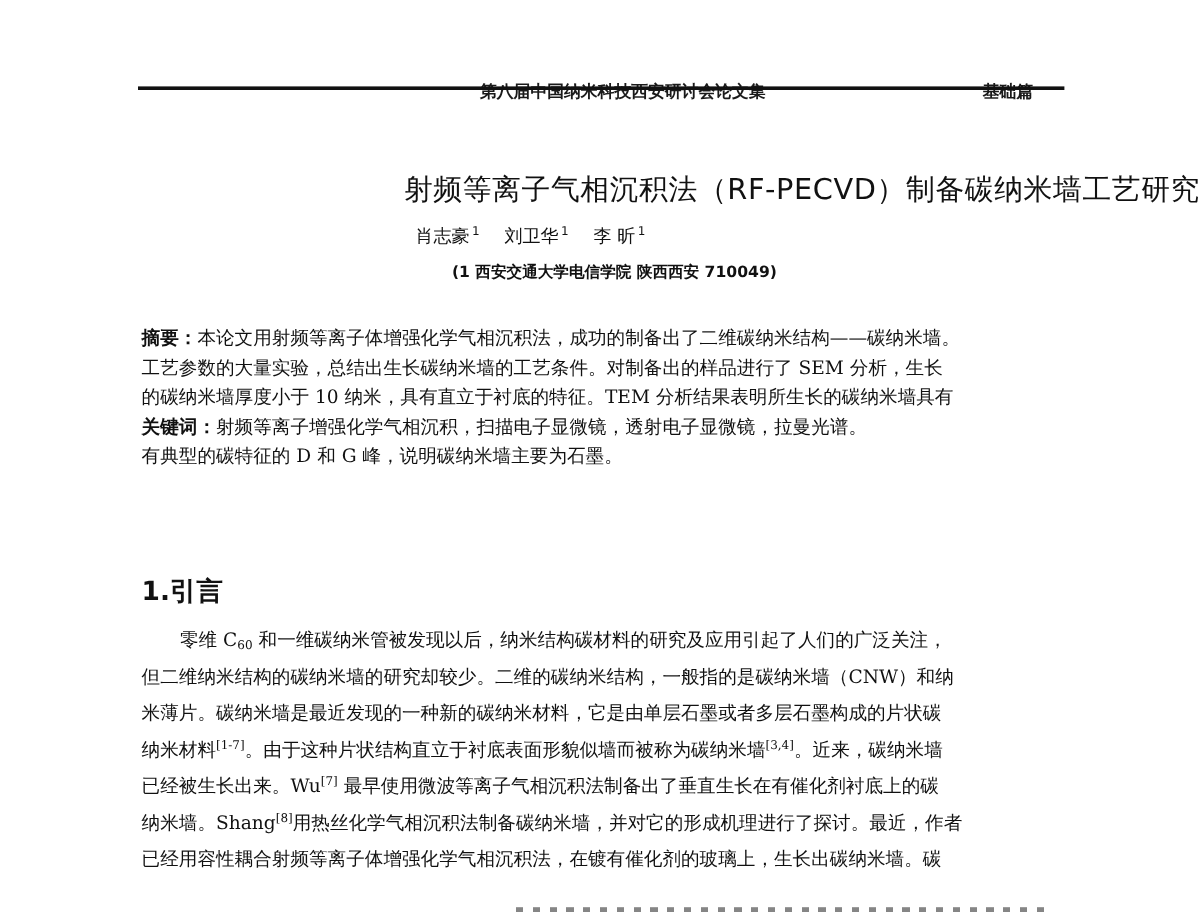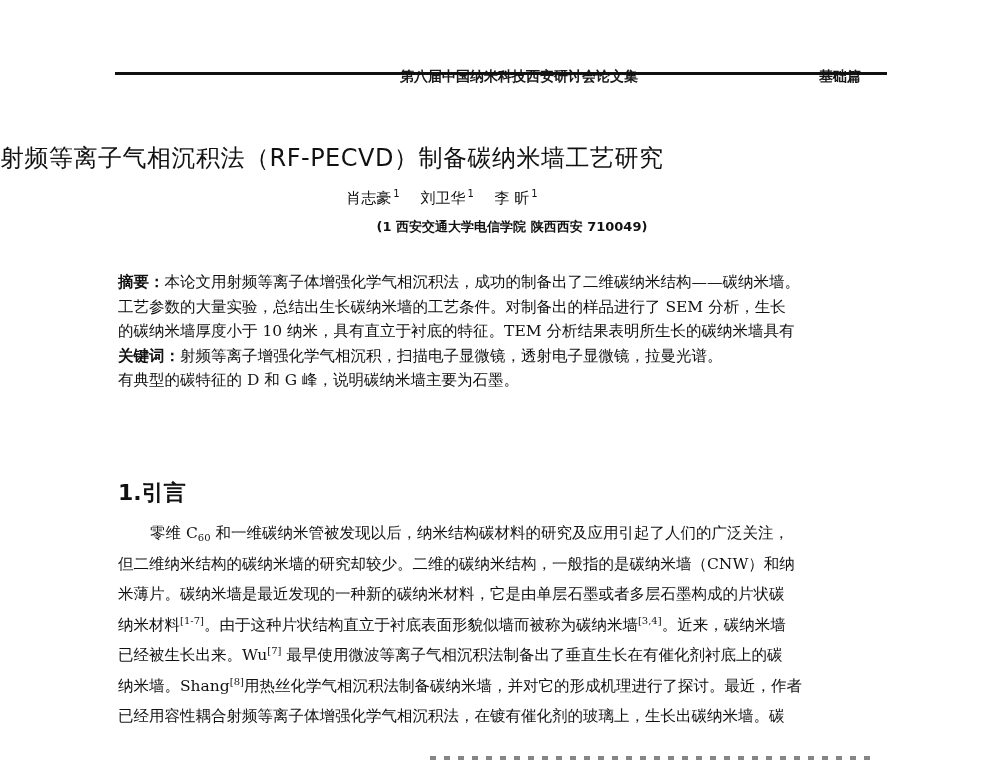--- a/index.html
+++ b/index.html
@@ -6,21 +6,21 @@
   body {
     width:1000px; height:760px; overflow:hidden; background:#ffffff; position:relative;
     font-family: "DejaVu Serif", "Liberation Serif", serif; color:#111;
   }
   .abs { position:absolute; }
   .running-header { left:115px; top:68px; width:772px; height:22px; }
   .running-header .left { position:absolute; left:285px; top:0; font-size:14px; font-family:"DejaVu Sans", sans-serif; font-weight:bold; color:#1a1a1a; }
   .running-header .right { position:absolute; right:26px; top:0; font-size:14px; font-family:"DejaVu Sans", sans-serif; font-weight:bold; color:#1a1a1a; }
   .header-rule { left:115px; top:72px; width:772px; height:3px; background:#111; }
 
-  .title { left:0; width:1000px; top:142px; text-align:left; font-size:24px; font-family:"DejaVu Sans", sans-serif; color:#111; letter-spacing:0.5px; }
+  .title { left:0; width:1000px; top:142px; text-align:right; font-size:24px; font-family:"DejaVu Sans", sans-serif; color:#111; letter-spacing:0.5px; }
   .authors { left:0; width:884px; top:188px; text-align:center; font-size:15px; font-family:"DejaVu Sans", sans-serif; }
   .authors span.name { margin:0 8px; }
   .authors sup { font-size:10px; vertical-align:6px; margin-left:2px; }
   .affil { left:12px; width:1000px; top:218px; text-align:center; font-size:13px; font-family:"DejaVu Sans", sans-serif; font-weight:bold; }
 
   .para { left:118px; width:770px; font-size:15.5px; line-height:24.5px; text-align:justify; font-family:"DejaVu Serif", serif; }
   .para .line { display:block; white-space:nowrap; height:24.5px; }
   .abstract { top:270px; }
   .bold-label { font-weight:bold; font-family:"DejaVu Sans", sans-serif; }
   sub { font-size:10px; vertical-align:-3px; line-height:0; }

